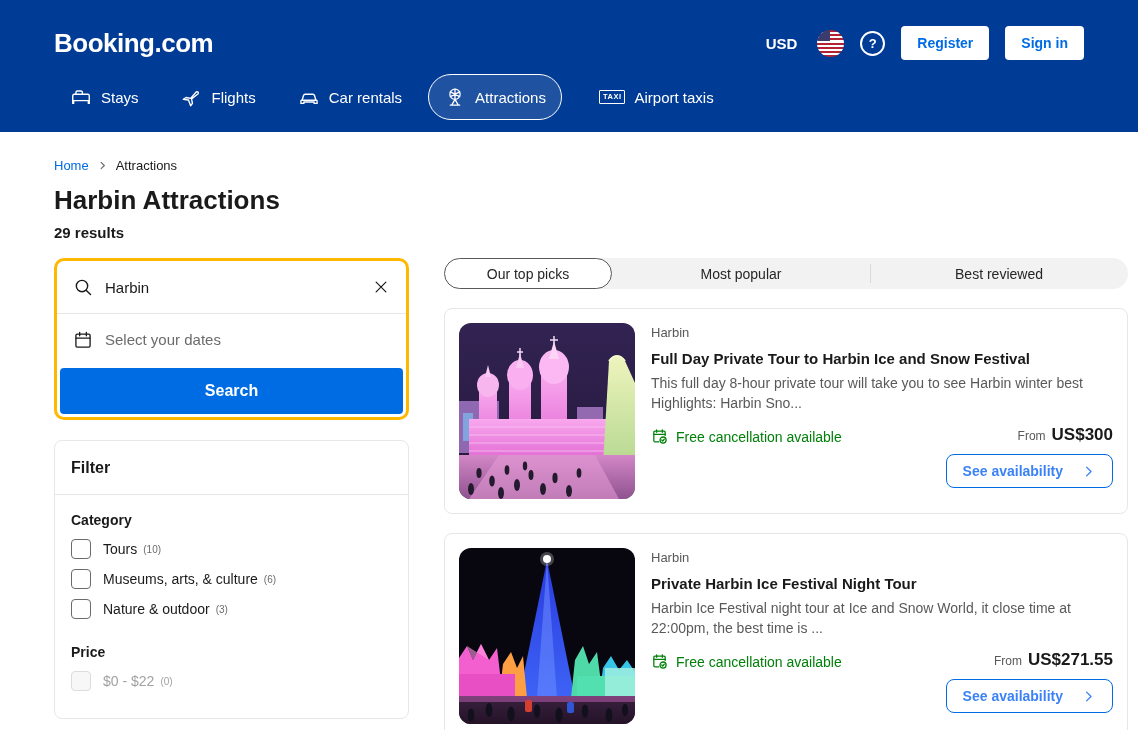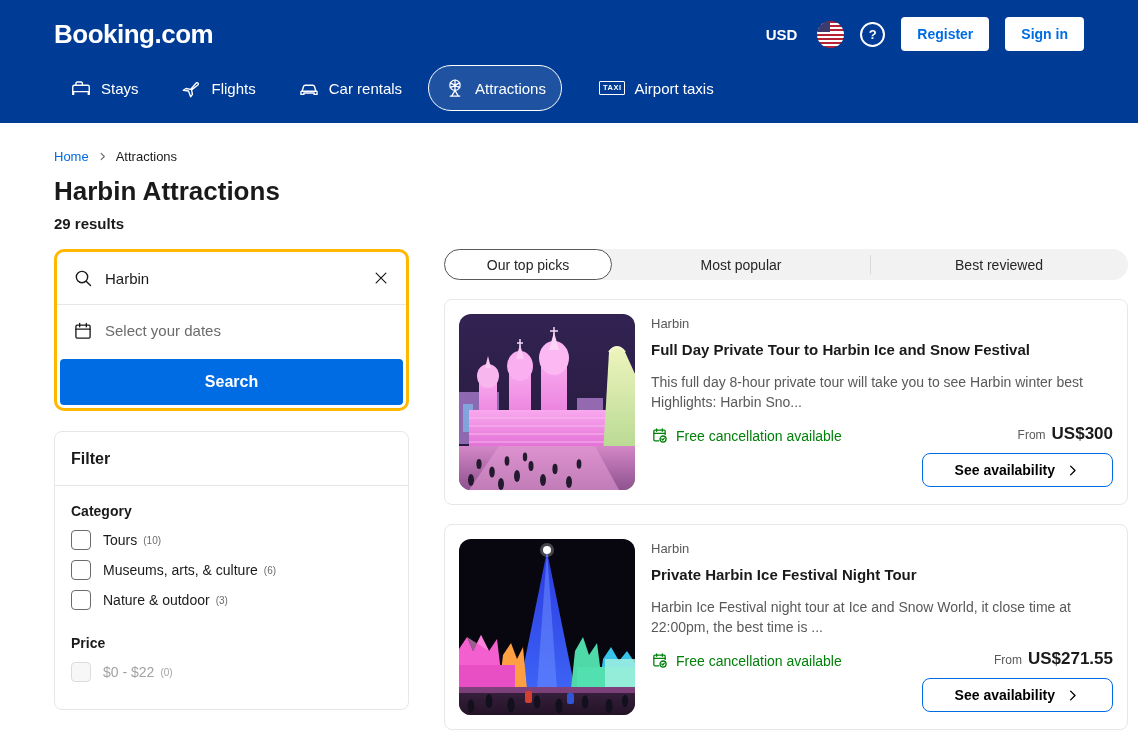--- a/index.html
+++ b/index.html
@@ -1,20 +1,20 @@
 <!DOCTYPE html>
 <html><head>
 <meta charset="utf-8">
 <style>
   * { margin:0; padding:0; box-sizing:border-box; }
   html,body { width:1138px; height:730px; overflow:hidden; background:#fff;
     font-family:"Liberation Sans", sans-serif; color:#1a1a1a; }
 
   
-  .header { background:#003b95; color:#fff; padding:0 54px 12px 54px; }
+  .header { background:#003b95; color:#fff; padding:9px 54px 12px 54px; }
   .header-top { display:flex; align-items:center; justify-content:space-between; padding:17px 0 14px; }
   .logo { font-size:26px; font-weight:bold; letter-spacing:-0.5px; cursor:pointer; }
   .header-right { display:flex; align-items:center; gap:16px; }
   .currency { font-size:15px; font-weight:bold; padding:6px 4px; cursor:pointer; }
   .flag { width:27px; height:27px; border-radius:50%; overflow:hidden; position:relative; cursor:pointer;
     background:repeating-linear-gradient(#b22234 0 2.1px, #ffffff 2.1px 4.2px); }
   .flag::after { content:""; position:absolute; left:0; top:0; width:13px; height:11px; background:#3c3b6e; }
   .help-circle { width:25px; height:25px; border:2px solid #fff; border-radius:50%; display:flex;
     align-items:center; justify-content:center; font-size:13px; font-weight:bold; cursor:pointer; }
   .hdr-btn { background:#fff; color:#006ce4; border:none; border-radius:4px; padding:9px 16px;
@@ -77,31 +77,31 @@
   .sort-tab.active { flex:0 0 168px; background:#fff; border:1px solid #595959; border-radius:999px; }
 
   
   .result-card { display:flex; gap:16px; border:1px solid #e7e7e7; border-radius:8px;
     padding:14px; margin-top:19px; background:#fff; }
   .card-photo { width:176px; height:176px; border-radius:12px; overflow:hidden; flex:none; cursor:pointer; }
   .card-photo svg { display:block; width:100%; height:100%; }
   .card-body { flex:1; display:flex; flex-direction:column; min-width:0; padding-top:2px; }
   .card-location { font-size:13px; color:#595959; }
   .card-title { font-size:15px; font-weight:bold; line-height:28px; margin-top:5px; cursor:pointer; }
-  .card-desc { font-size:14px; line-height:20px; color:#595959; margin-top:8px; }
+  .card-desc { font-size:14px; line-height:20px; color:#595959; margin-top:0; }
   .card-meta-row { display:flex; align-items:flex-end; justify-content:space-between; margin-top:12px; }
   .free-cancel { display:flex; align-items:center; gap:8px; color:#008009; font-size:14px; }
   .fc-icon { width:17px; height:17px; display:inline-flex; color:#008009; }
   .fc-icon svg { width:100%; height:100%; }
   .price-wrap { display:flex; align-items:baseline; gap:6px; }
   .from-label { font-size:12px; color:#595959; }
   .price-value { font-size:17px; font-weight:bold; color:#1a1a1a; }
   .cta-row { display:flex; justify-content:flex-end; margin-top:9px; }
-  .cta-btn { display:flex; align-items:center; gap:10px; background:#fff; color:#000000;
-    border:1px solid #006ce4; border-radius:8px; padding:8px 32px; font-size:14px; font-weight:600;
+  .cta-btn { display:flex; align-items:center; gap:18px; background:#fff; color:#3b82f6;
+    border:1px solid #006ce4; border-radius:8px; padding:8px 16px; font-size:14px; font-weight:600;
     font-family:inherit; cursor:pointer; }
   .cta-chevron { width:15px; height:15px; display:inline-flex; }
   .cta-chevron svg { width:100%; height:100%; }
 </style>
 </head>
 <body>
 
 <header class="header">
   <div class="header-top">
     <div class="logo">Booking.com</div>

